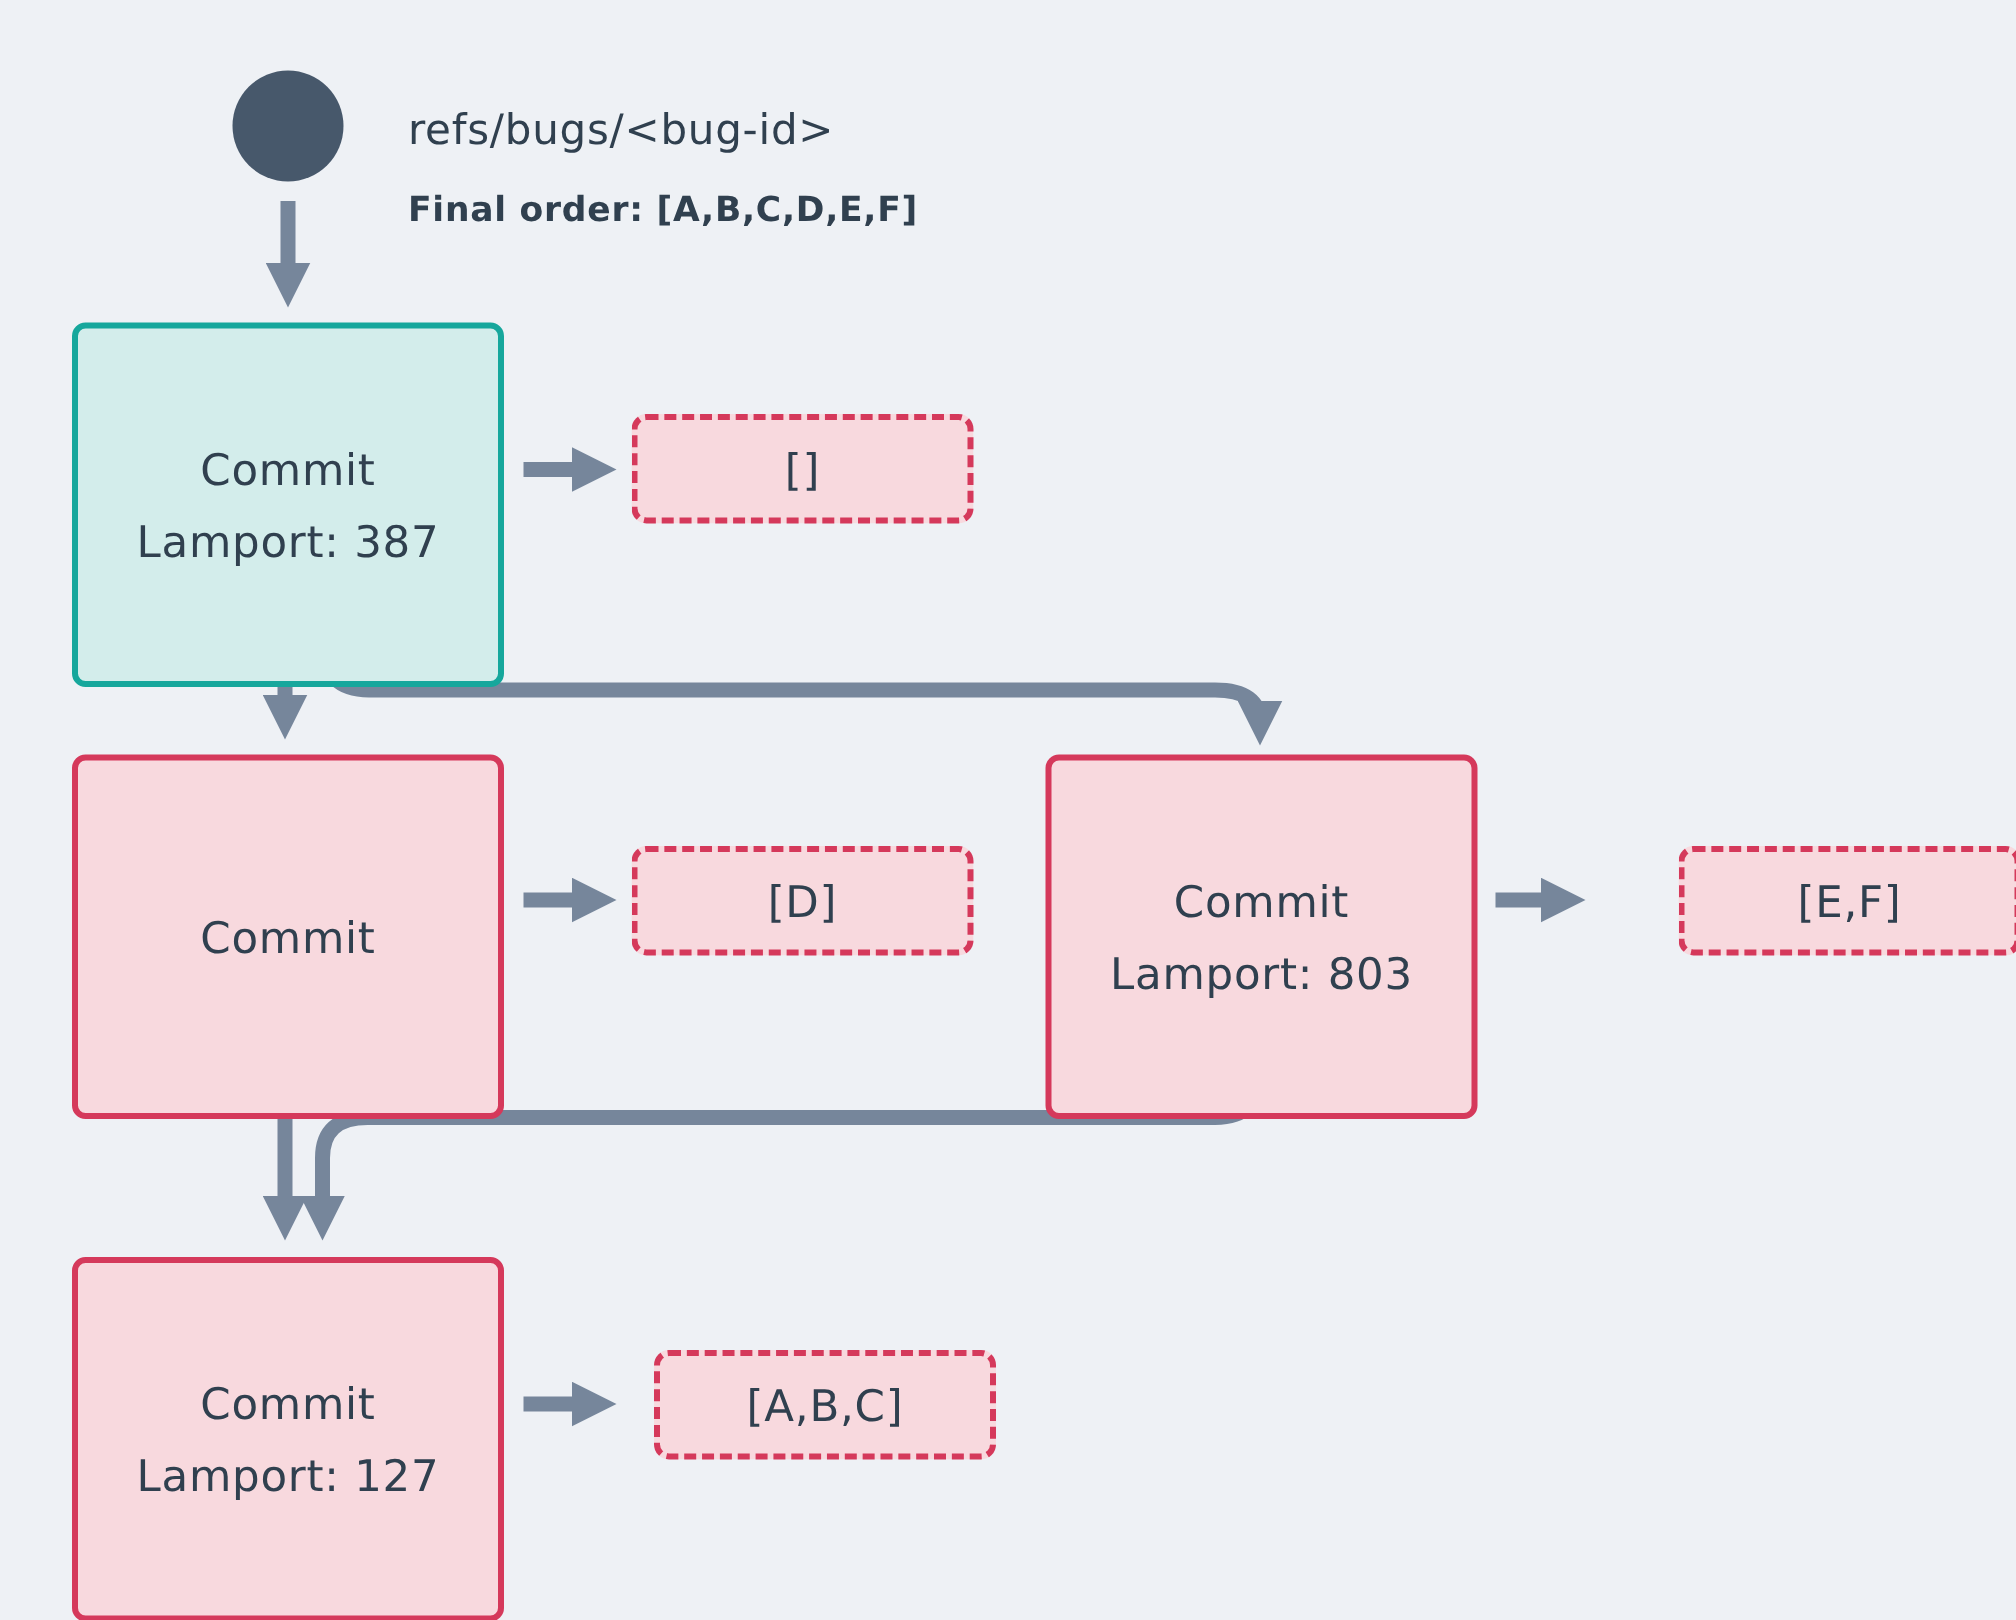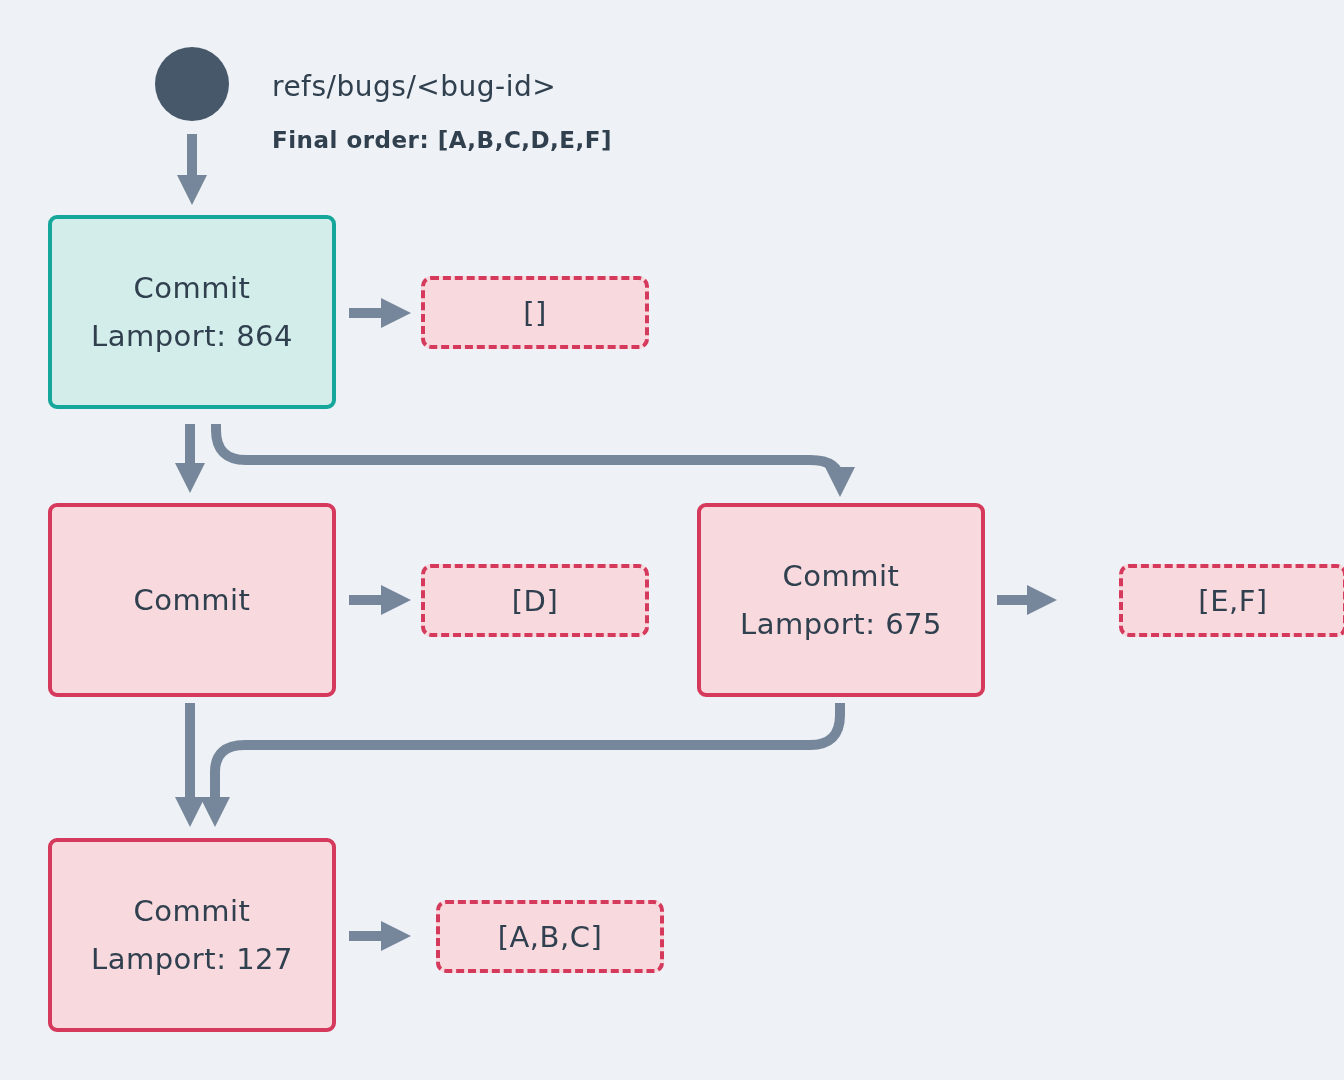--- a/index.html
+++ b/index.html
@@ -59,21 +59,21 @@
     left: 272px; top: 127px;
     font-size: 23px;
     font-weight: bold;
     color: var(--node_text);
     letter-spacing: 0.5px;
     white-space: nowrap;
   }
 
   .commit-box {
     position: absolute;
-    width: 288px; height: 194px;
+    width: 288px; height: 243px;
     border-radius: 9px;
     border: 4px solid var(--commit_border);
     background: var(--commit_fill);
     display: flex;
     flex-direction: column;
     align-items: center;
     justify-content: center;
     gap: 14px;
     color: var(--node_text);
     font-size: 29px;
@@ -120,36 +120,36 @@
     <path class="edge" d="M840,703 V715 Q840,745 810,745 H245 Q215,745 215,772 V812" marker-end="url(#ah)"></path>
     <path class="edge" d="M349,936 H396" marker-end="url(#ah)"></path>
   </svg>
 
   <div class="head-dot"></div>
   <div class="ref-label">refs/bugs/&lt;bug-id&gt;</div>
   <div class="order-label">Final order: [A,B,C,D,E,F]</div>
 
   <div class="commit-box head" style="left:48px; top:215px;">
     <div>Commit</div>
-    <div>Lamport: 864</div>
+    <div>Lamport: 387</div>
   </div>
   <div class="payload-box" style="left:421px; top:276px;">
     <span>[]</span>
   </div>
 
   <div class="commit-box" style="left:48px; top:503px;">
     <div>Commit</div>
   </div>
   <div class="payload-box" style="left:421px; top:564px;">
     <span>[D]</span>
   </div>
 
   <div class="commit-box" style="left:697px; top:503px;">
     <div>Commit</div>
-    <div>Lamport: 675</div>
+    <div>Lamport: 803</div>
   </div>
   <div class="payload-box" style="left:1119px; top:564px;">
     <span>[E,F]</span>
   </div>
 
   <div class="commit-box" style="left:48px; top:838px;">
     <div>Commit</div>
     <div>Lamport: 127</div>
   </div>
   <div class="payload-box" style="left:436px; top:900px;align-items:center;">

